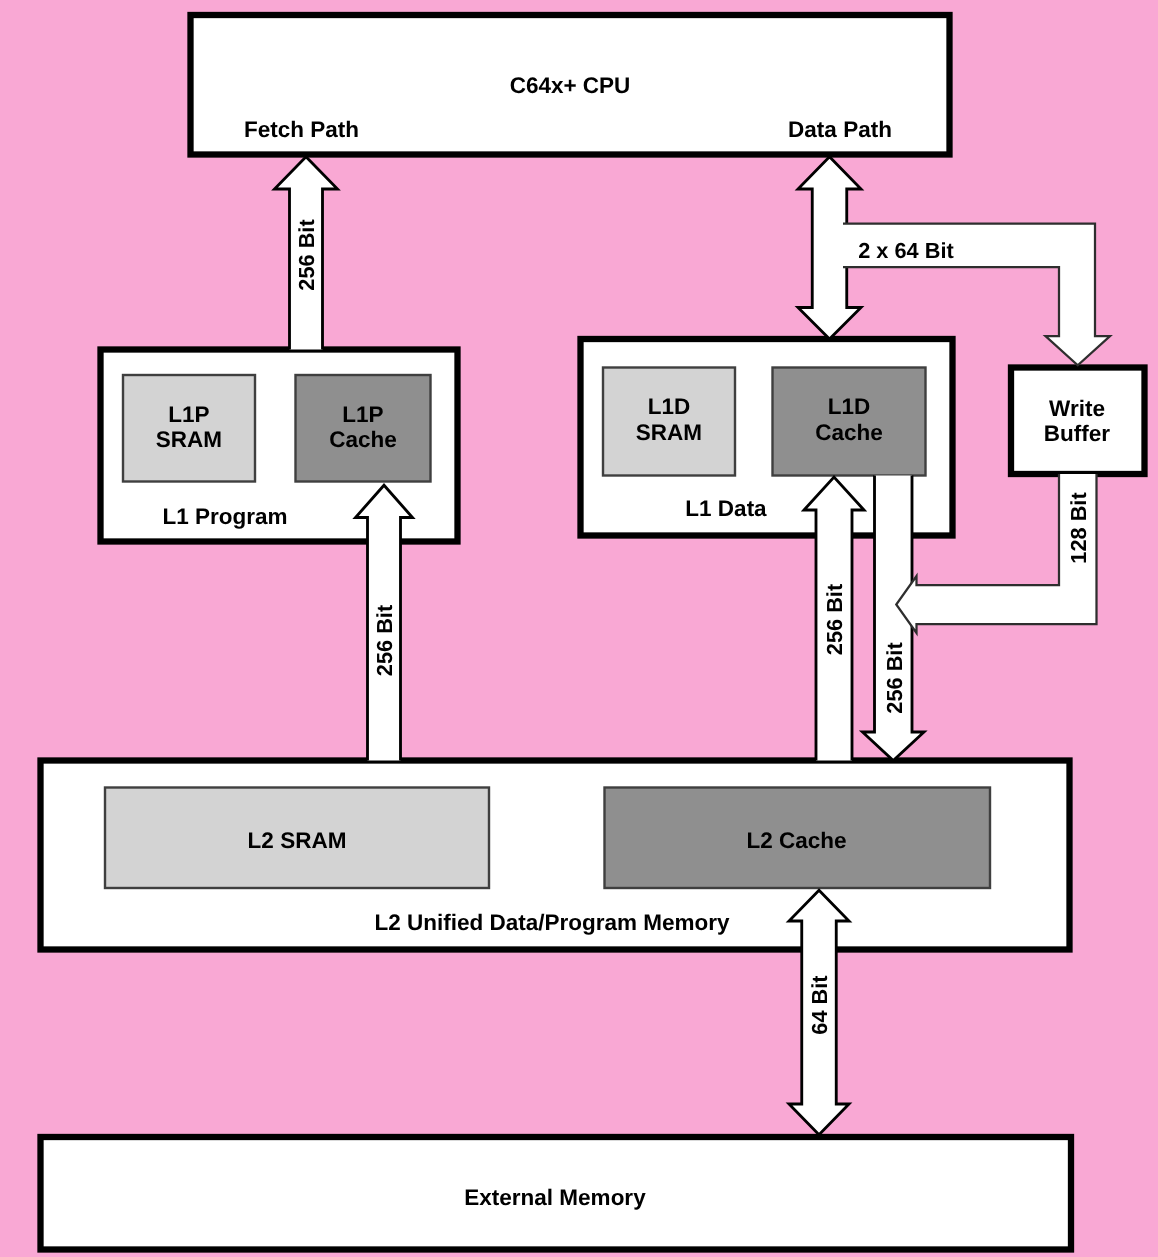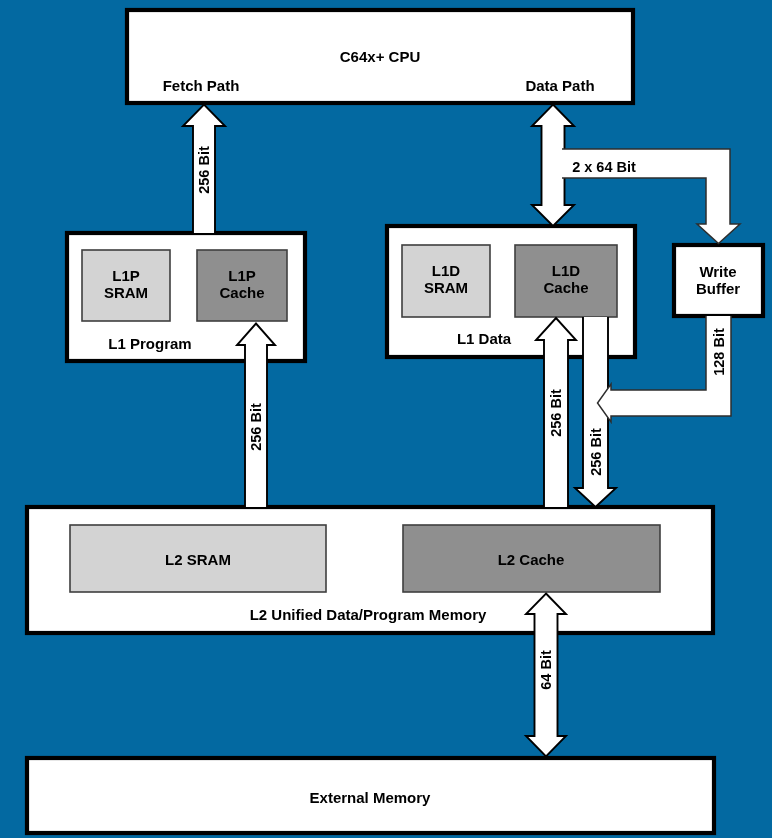--- a/index.html
+++ b/index.html
@@ -4,21 +4,21 @@
 <style>
   html, body {
     margin: 0;
     padding: 0;
     background: #ffffff;
   }
   .stage {
     position: relative;
     width: 772px;
     height: 838px;
-    background: #0369a1;
+    background: #f9a8d4;
     overflow: hidden;
     font-family: "Liberation Sans", sans-serif;
   }
   svg { display: block; }
   .box {
     fill: #ffffff;
     stroke: #000000;
     stroke-width: 4.2;
   }
   .block {

